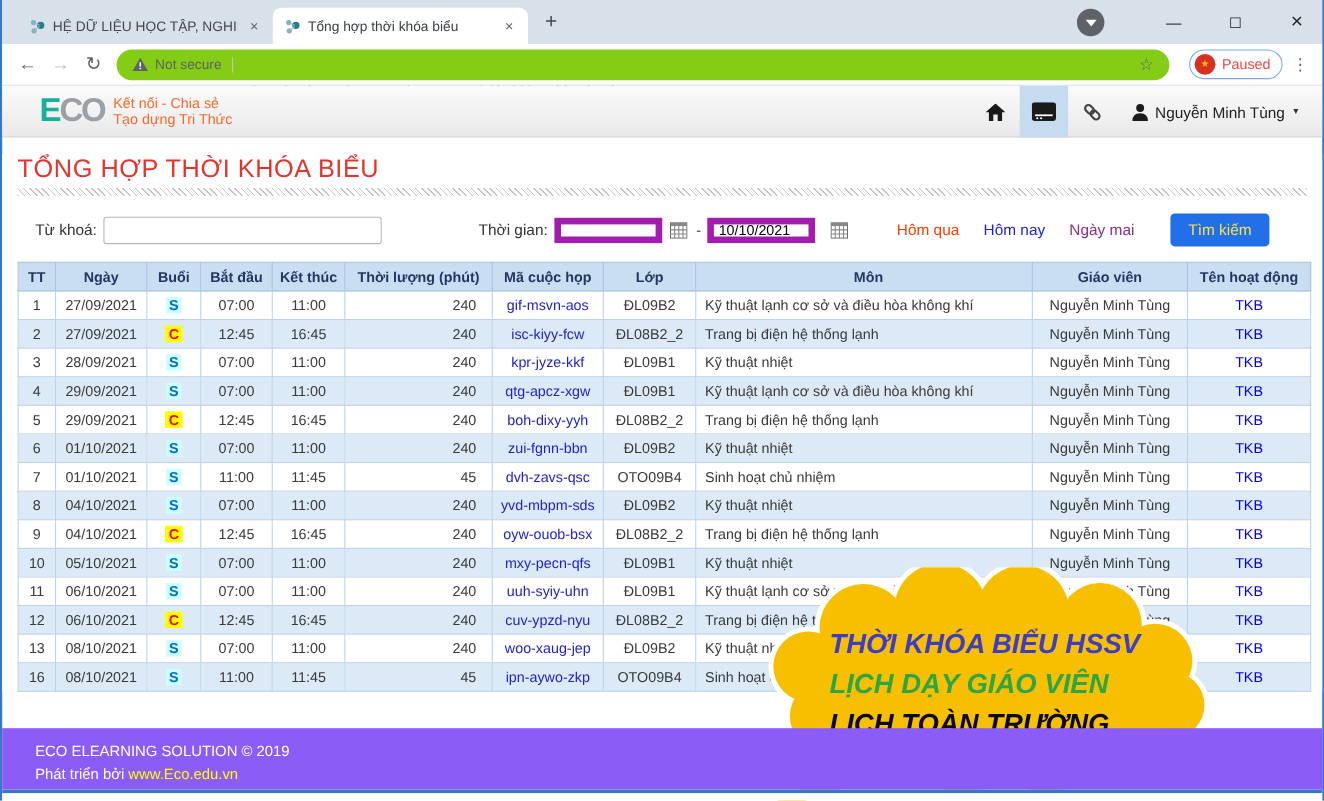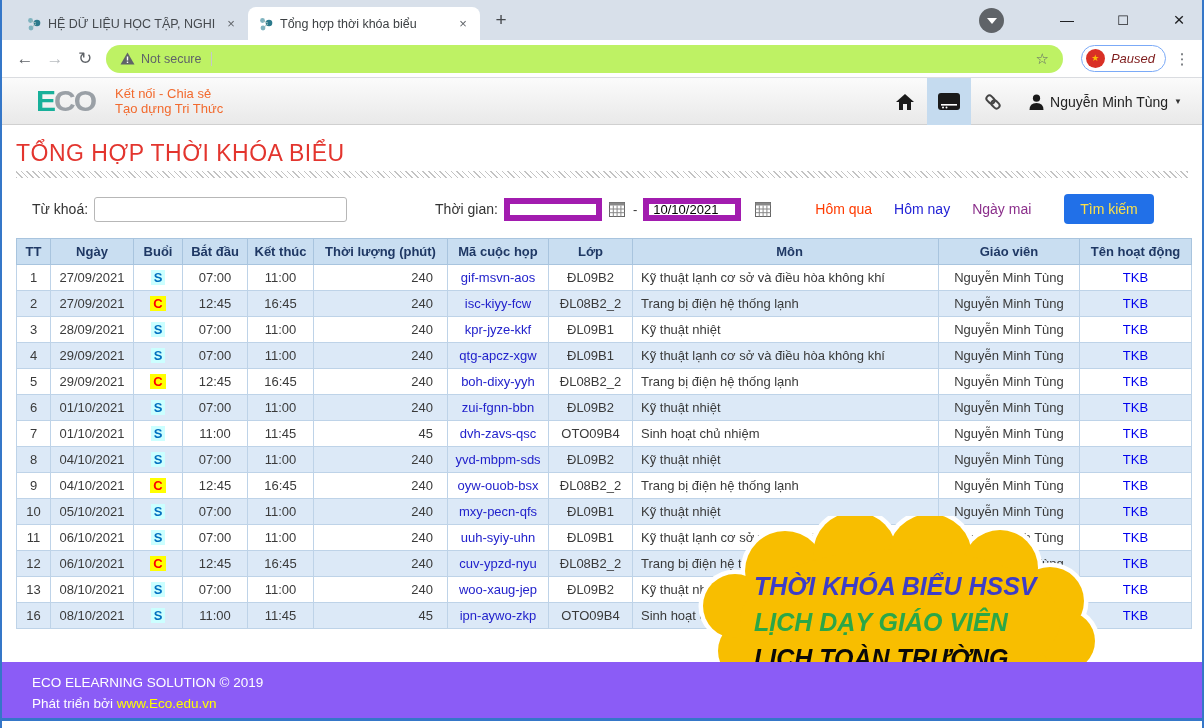--- a/index.html
+++ b/index.html
@@ -16,33 +16,33 @@
   .new-tab { font-size:19px; color:#45494e; margin:0 0 6px 8px; width:26px; height:26px; line-height:24px; text-align:center; border-radius:50%; }
   .tabstrip-right { position:absolute; right:8px; top:0; height:40px; display:flex; align-items:center; gap:26px; }
   .download-ind { width:25px; height:25px; border-radius:50%; background:#5f6368; display:flex; align-items:center; justify-content:center; margin-right:22px; }
   .download-ind .chev { width:0; height:0; border-left:5px solid transparent; border-right:5px solid transparent; border-top:6px solid #fff; margin-top:2px; }
   .winbtn { font-size:14px; color:#202124; width:30px; text-align:center; }
 
   
   .toolbar { height:38px; background:#fff; display:flex; align-items:center; padding:0 8px; border-bottom:1px solid #dadce0; }
   .navbtn { font-size:17px; color:#5f6368; width:30px; height:28px; line-height:28px; text-align:center; }
   .navbtn.disabled { color:#b8bcc0; }
-  .omnibox { flex:1; height:28px; background:#bef264; border-radius:14px; margin:0 10px 0 6px; display:flex; align-items:center; padding:0 10px; }
+  .omnibox { flex:1; height:28px; background:#84cc16; border-radius:14px; margin:0 10px 0 6px; display:flex; align-items:center; padding:0 10px; }
   .warn-tri { margin:0 6px 0 4px; }
   .sec-label { font-size:12.5px; color:#5f6368; padding-right:10px; border-right:1px solid #c4c7ca; }
   .url-text { font-size:13px; color:#202124; padding-left:10px; flex:1; white-space:nowrap; overflow:hidden;margin-top:48px; }
   .star { font-size:15px; color:#5f6368; padding:0 4px; }
   .paused-badge { display:flex; align-items:center; gap:6px; border:1px solid #7baaf7; background:#fff; border-radius:14px; height:27px; padding:0 10px 0 4px; margin-left:8px; }
   .paused-icon { width:19px; height:19px; border-radius:50%; background:#d93025; color:#fbbc04; font-size:9px; line-height:19px; text-align:center; }
-  .paused-label { font-size:13px; color:#7f1d1d;font-style:italic; }
+  .paused-label { font-size:13px; color:#ef4444; }
   .menu-dots { font-size:15px; color:#5f6368; width:24px; text-align:center; margin-left:4px; }
 
   
   .site-header { height:47px; background:linear-gradient(#fbfbfb,#e9e9e9); border-bottom:1px solid #d0d0d0; display:flex; align-items:center; position:relative; }
-  .logo-wrap { display:flex; align-items:center; margin-left:34px; gap:20px; }
+  .logo-wrap { display:flex; align-items:center; margin-left:34px; gap:8px; }
   .logo-text { font-size:30px; font-weight:bold; letter-spacing:-2px; color:#9aa0a6; }
   .logo-text .e { color:#18b09a; }
   .slogan { font-size:13px; color:#f26a2e; line-height:15px; }
   .hdr-icons { position:absolute; right:14px; top:0; height:47px; display:flex; align-items:stretch; }
   .hdr-ic { display:flex; align-items:center; justify-content:center; width:44px; }
   .hdr-ic.active-ic { background:#c5dbef; }
   .user-box { display:flex; align-items:center; gap:6px; padding:0 6px 0 14px; }
   .user-name { font-size:14px; color:#222; }
   .caret { font-size:8px; color:#333; }
 

